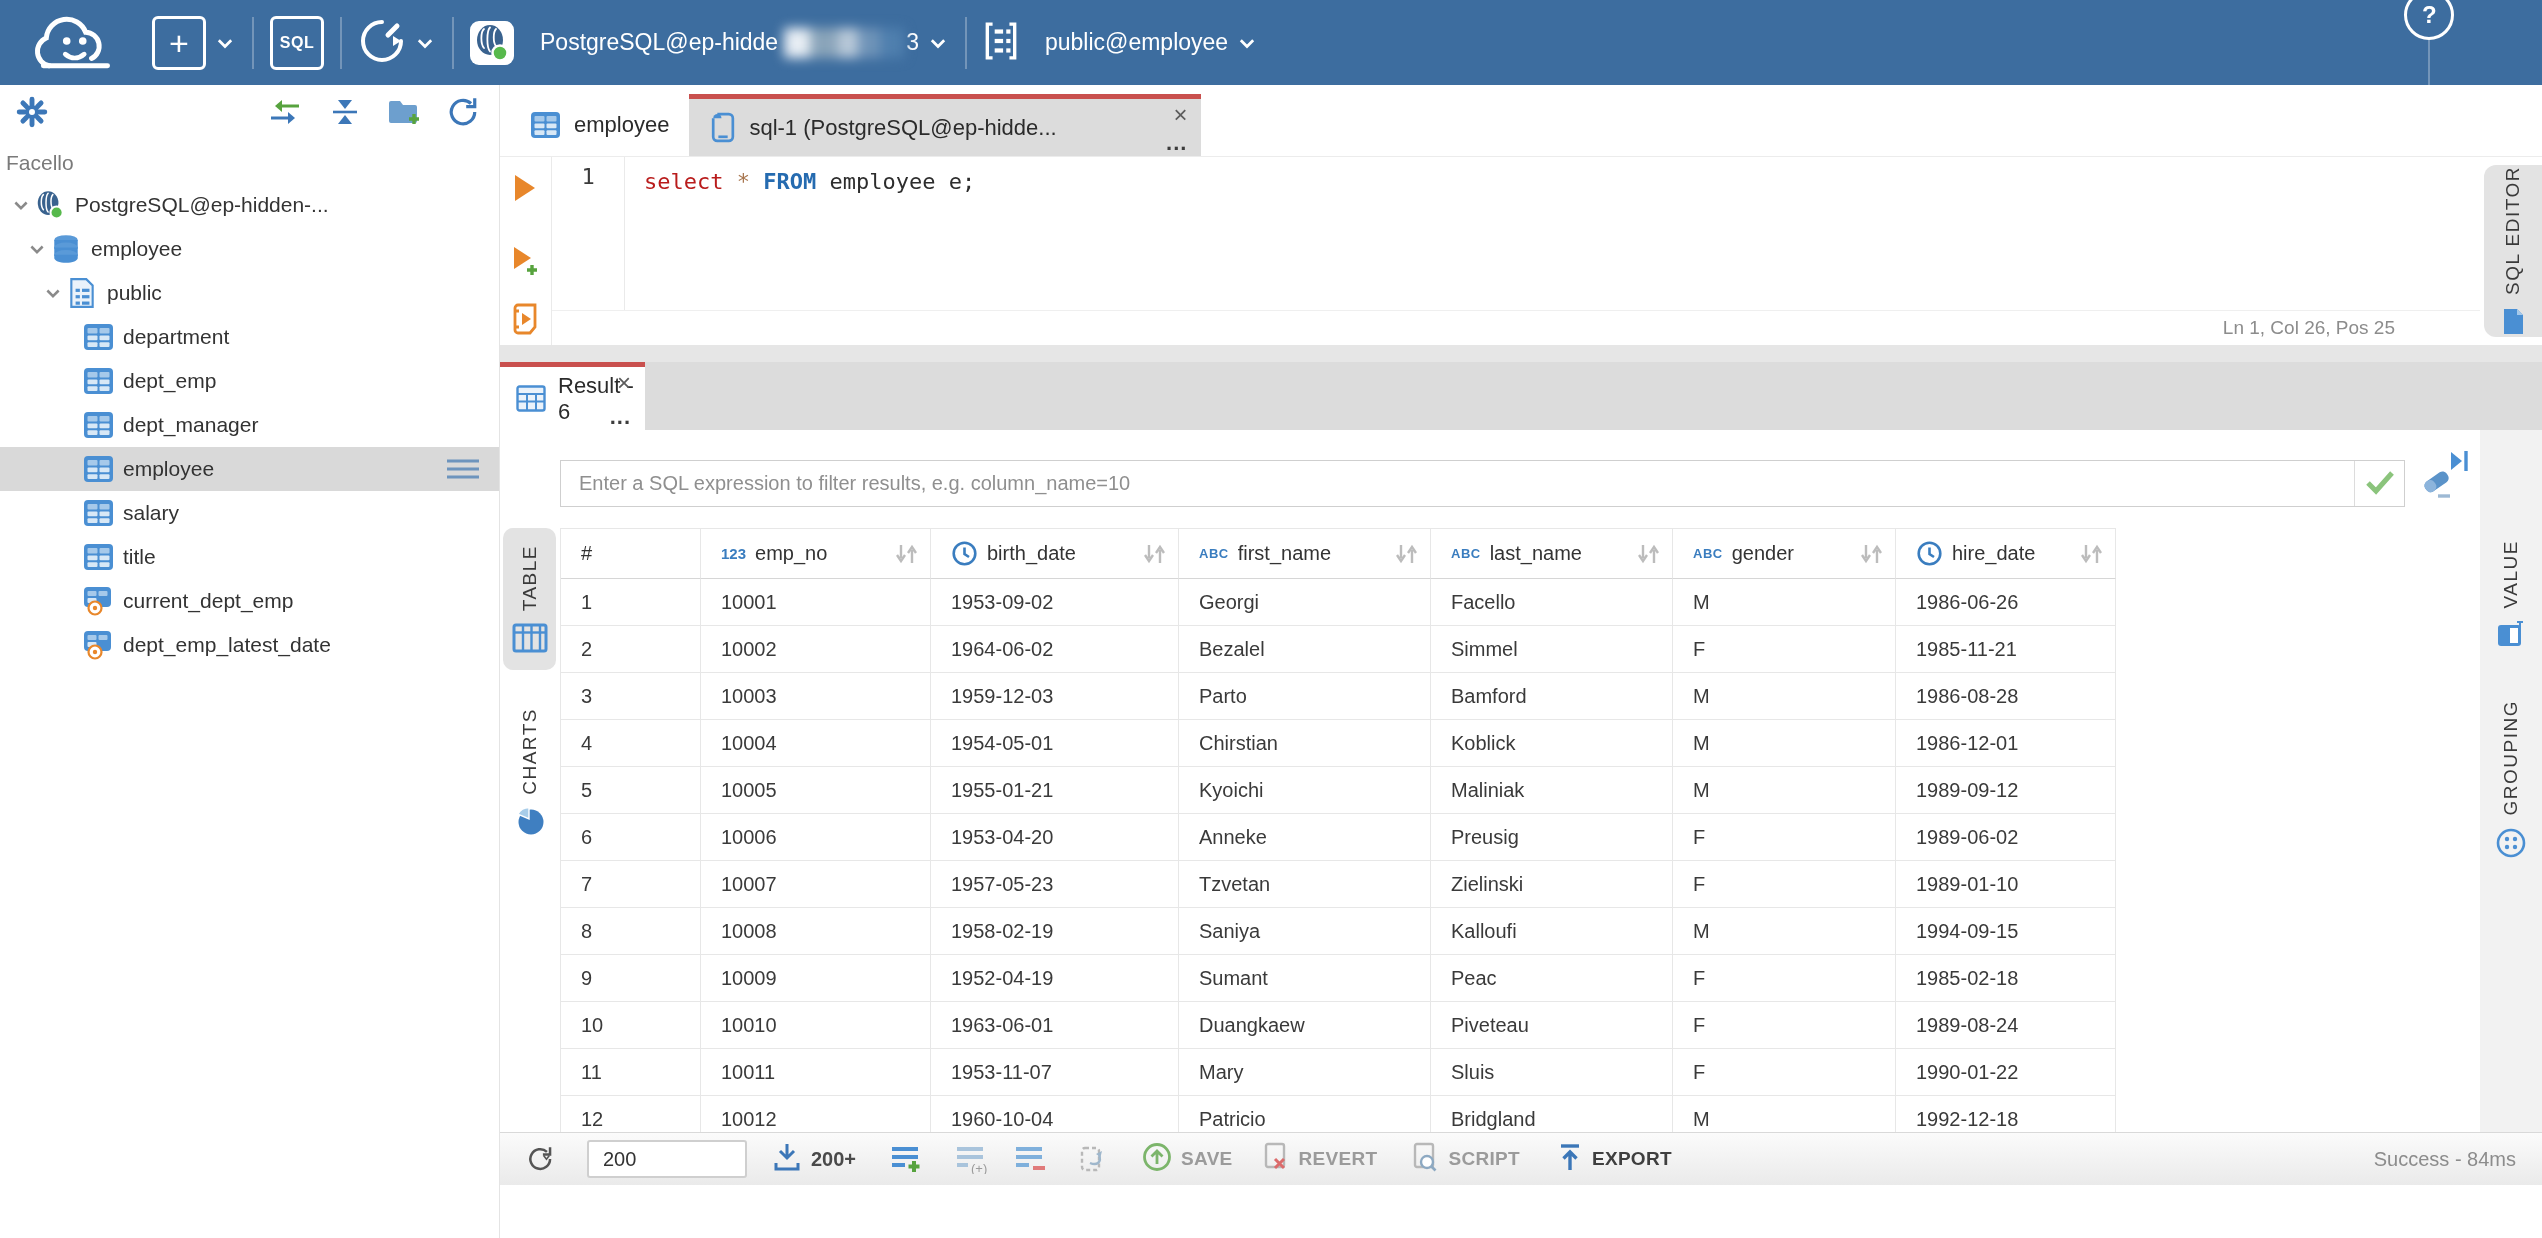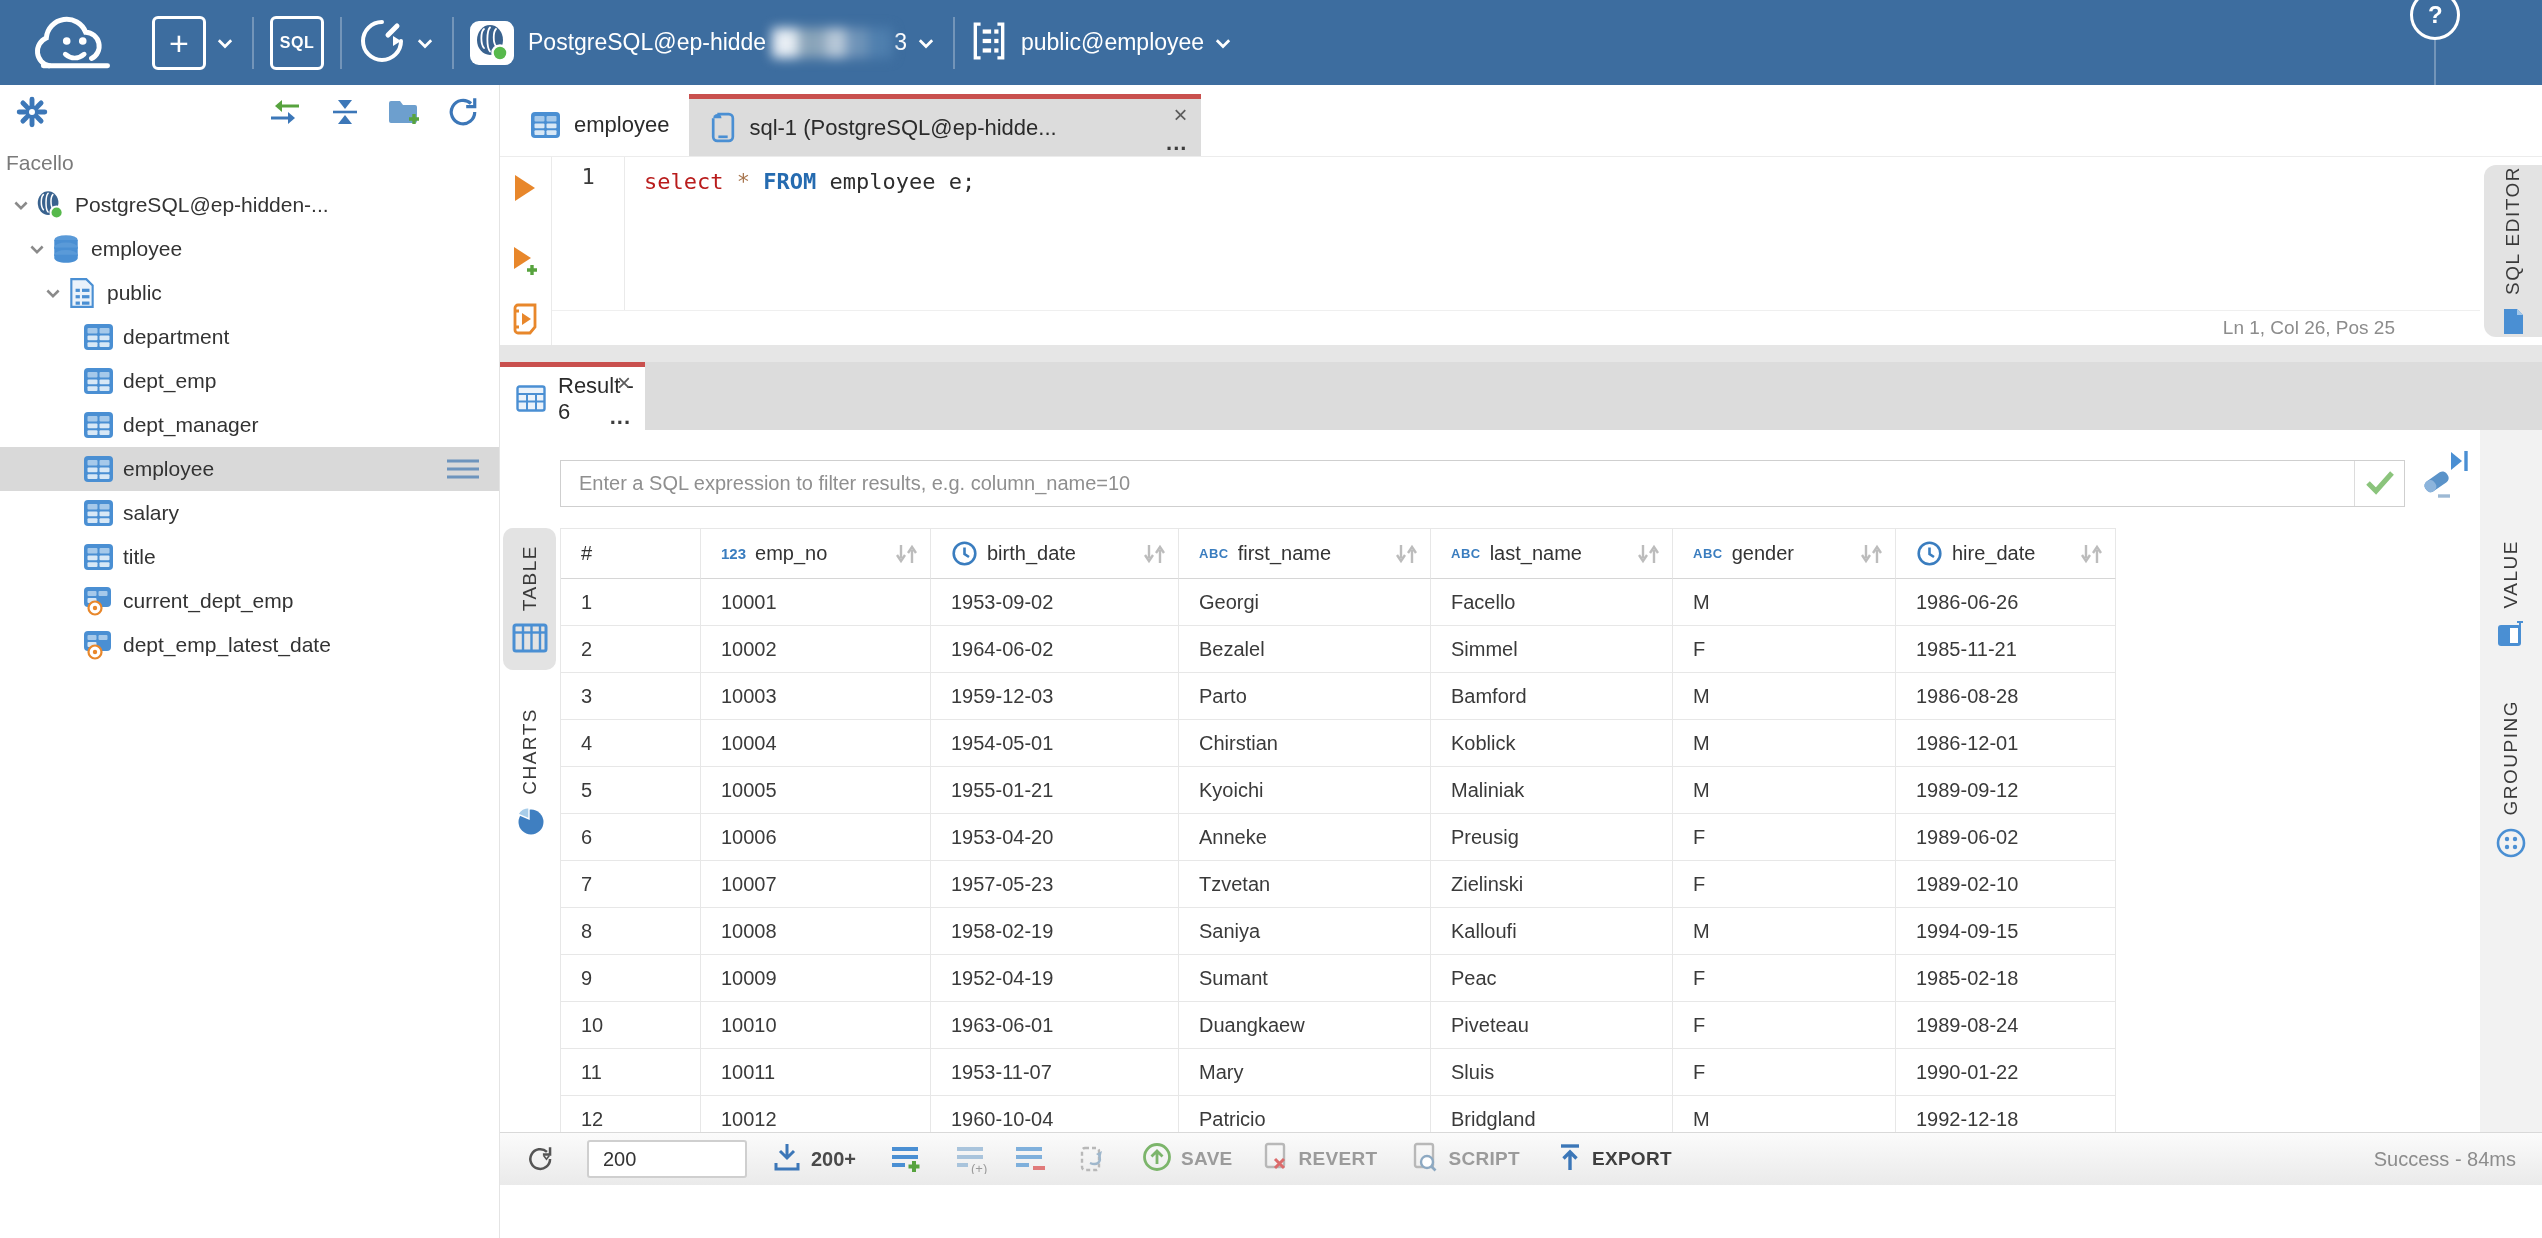--- a/index.html
+++ b/index.html
@@ -10,21 +10,21 @@
           display:flex;align-items:center;color:#fff;}
   .tb-left{display:flex;align-items:center;padding-left:22px;}
   .tb-right{margin-left:auto;display:flex;align-items:center;padding-right:14px;flex-direction:column;}
   .tb-div{width:2px;height:52px;background:rgba(255,255,255,.28);margin:0 16px;}
   .tb-box{width:48px;height:48px;border:3px solid #fff;border-radius:6px;display:flex;
           align-items:center;justify-content:center;font-weight:bold;}
   .tb-plus{font-size:34px;line-height:1;font-weight:normal;}
   .tb-sqltxt{font-size:16px;letter-spacing:.5px;}
   .tb-chev{margin-left:8px;display:flex;}
   .tb-item{display:flex;align-items:center;}
-  .tb-label{font-size:23px;margin-left:14px;white-space:nowrap;}
+  .tb-label{font-size:23px;margin-left:26px;white-space:nowrap;}
   .pg-badge{position:relative;width:44px;height:44px;background:#fff;border-radius:9px;
             display:flex;align-items:center;justify-content:center;}
   .redacted{display:inline-block;width:120px;height:30px;margin-left:6px;border-radius:3px;
             background:linear-gradient(90deg,#e8eef4 0 22%,#8aa4ba 22% 45%,#b8c8d8 45% 62%,#6f93b8 62% 80%,#4f7fae 80%);
             filter:blur(6px);vertical-align:middle;}
   .tb-help{width:44px;height:44px;border:3px solid #fff;border-radius:50%;display:flex;
            align-items:center;justify-content:center;font-size:24px;font-weight:bold;}
   
   #sidebar{position:absolute;left:0;top:85px;width:500px;height:1153px;background:#fff;
            border-right:1px solid #e4e4e4;box-sizing:border-box;}
@@ -683,21 +683,21 @@
             <div class="gcell" style="width: 223px;">F</div>
             <div class="gcell" style="width: 220px;">1989-06-02</div>
           </div>
           <div class="grow">
             <div class="gcell" style="width: 140px;">7</div>
             <div class="gcell" style="width: 230px;">10007</div>
             <div class="gcell" style="width: 248px;">1957-05-23</div>
             <div class="gcell" style="width: 252px;">Tzvetan</div>
             <div class="gcell" style="width: 242px;">Zielinski</div>
             <div class="gcell" style="width: 223px;">F</div>
-            <div class="gcell" style="width: 220px;">1989-02-10</div>
+            <div class="gcell" style="width: 220px;">1989-01-10</div>
           </div>
           <div class="grow">
             <div class="gcell" style="width: 140px;">8</div>
             <div class="gcell" style="width: 230px;">10008</div>
             <div class="gcell" style="width: 248px;">1958-02-19</div>
             <div class="gcell" style="width: 252px;">Saniya</div>
             <div class="gcell" style="width: 242px;">Kalloufi</div>
             <div class="gcell" style="width: 223px;">M</div>
             <div class="gcell" style="width: 220px;">1994-09-15</div>
           </div>

